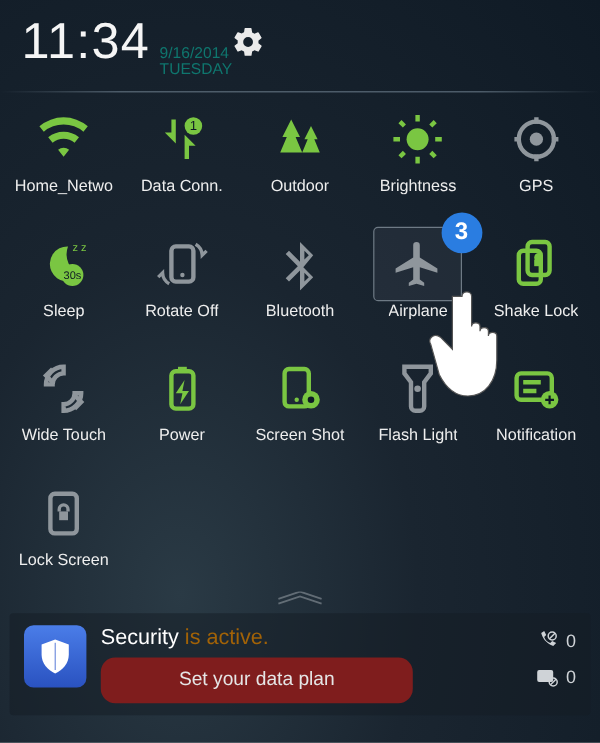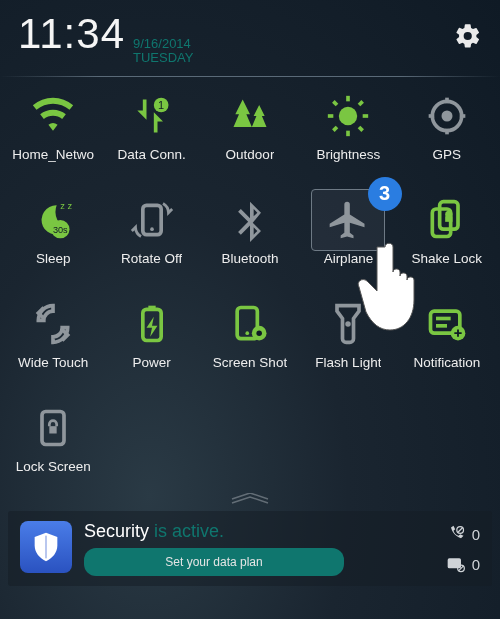--- a/index.html
+++ b/index.html
@@ -8,21 +8,20 @@
     height: 619px;
     background: radial-gradient(ellipse at 30% 80%, #2a3a45 0%, #1a2530 40%, #0f1a25 100%);
     font-family: "Helvetica Neue", Arial, sans-serif;
     color: #fff;
     overflow: hidden;
     position: relative;
   }
   .header {
     display: flex;
     align-items: center;
-    justify-content: space-between;
     padding: 10px 18px 6px 18px;
   }
   .time {
     font-size: 42px;
     font-weight: 200;
     letter-spacing: 1px;
     color: #f5f5f5;
   }
   .date-block {
     margin-left: 8px;
@@ -123,31 +122,31 @@
     width: 52px;
     height: 52px;
     border-radius: 8px;
     background: linear-gradient(to bottom, #4a7de8, #2a52c0);
     display: flex;
     align-items: center;
     justify-content: center;
   }
   .notif-body { flex: 1; }
   .notif-title { font-size: 18px; color: #fff; }
-  .notif-title .muted { color: #0f766e; font-weight: 300; }
+  .notif-title .muted { color: #a16207; font-weight: 300; }
   .data-plan-btn {
     margin-top: 6px;
-    background: #0f766e;
+    background: #7f1d1d;
     border-radius: 12px;
-    height: 28px;
+    height: 38px;
     width: 260px;
     display: flex;
     align-items: center;
     justify-content: center;
-    font-size: 12px;
+    font-size: 16px;
     color: #e5e5e5;
   }
   .notif-right {
     display: flex;
     flex-direction: column;
     gap: 10px;
     align-items: flex-end;
     padding-top: 4px;
   }
   .counter {

